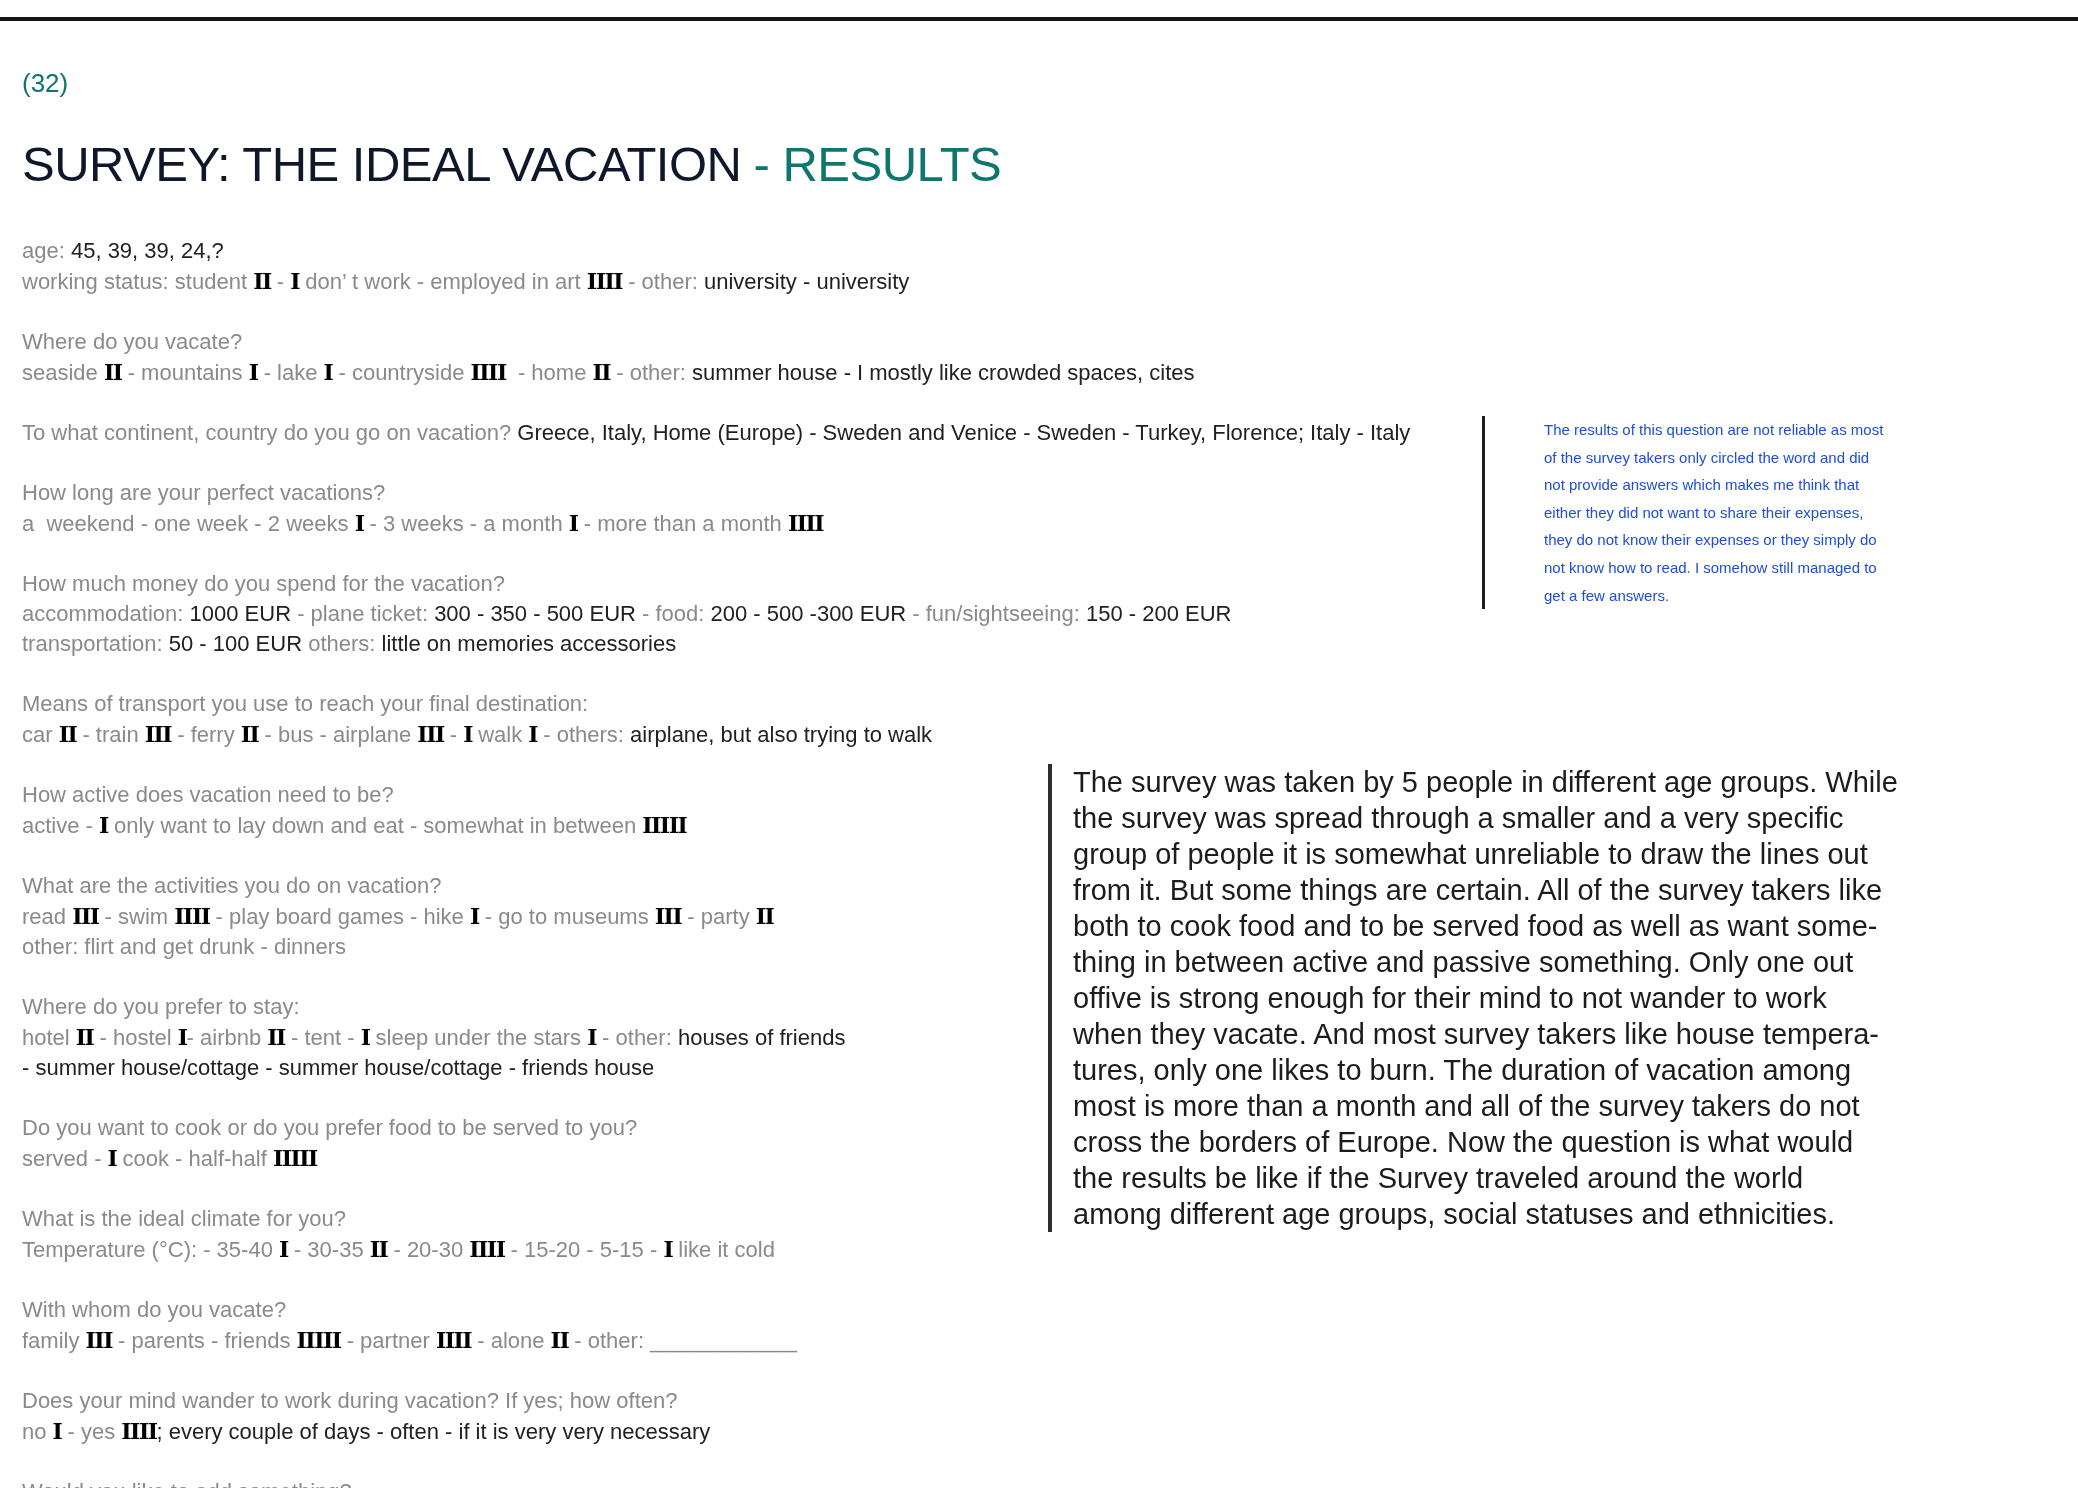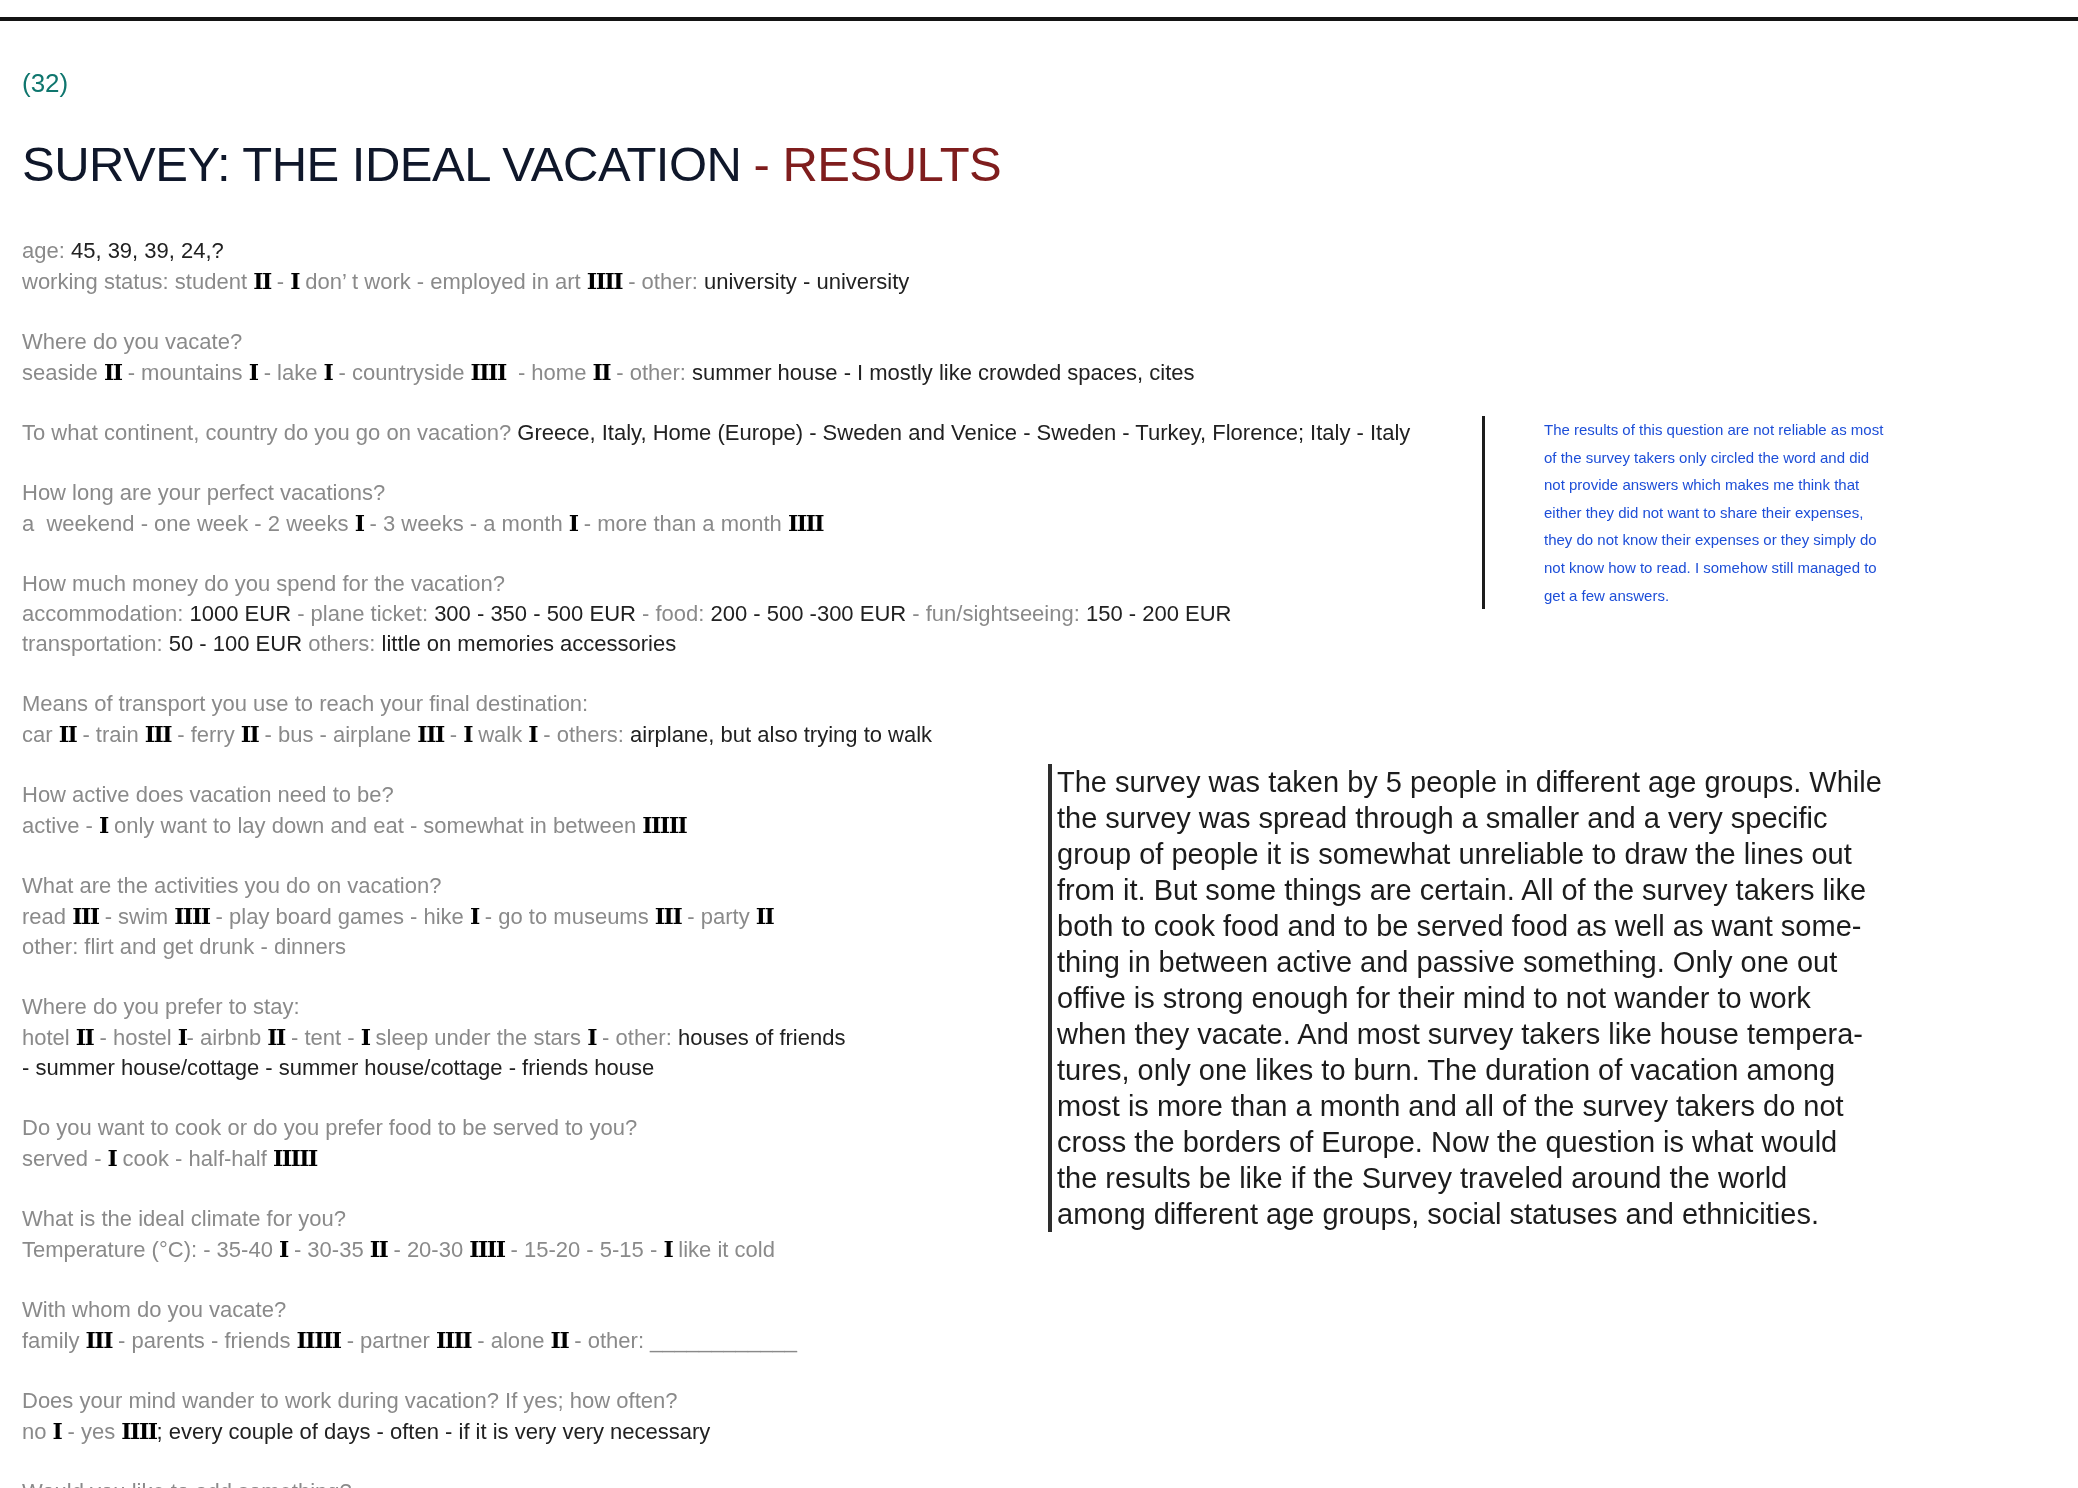--- a/index.html
+++ b/index.html
@@ -21,38 +21,38 @@
   .ref {
     color:#0f766e;
     font-size:26px; line-height:34px;
   }
   .title {
     margin:0 0 8px 0;
     font-size:49px; line-height:56px;
     font-weight:400; letter-spacing:-0.5px;
   }
   .title-gray { color:#0f172a; }
-  .title-black { color:#7f1d1d; margin-left:12px; font-weight:500; }
+  .title-black { color:#0f766e; margin-left:12px; font-weight:500; }
   .block { margin-bottom:30px; }
   .line { font-size:22px; line-height:30px; }
   .run-g { color:#8a8a8a; }
   .run-b { color:#212121; }
   .run-t {
     font-family:"DejaVu Serif", serif;
     font-weight:700; color:#000000;
     letter-spacing:-1.5px;
   }
   .note {
     position:absolute; left:1482px; top:416px; width:570px;
     border-left:3px solid #1c1c1c; padding-left:15px;
   }
   .note .pline { font-size:15px; line-height:27.6px; color:#1d4ed8; white-space:pre;margin-left:44px; }
   .summary {
     position:absolute; left:1048px; top:764px; width:920px;
-    border-left:4px solid #2e2e2e; padding-left:5px;
+    border-left:4px solid #2e2e2e; padding-left:21px;
   }
   .summary .pline { font-size:29px; line-height:36px; color:#1c1c1c; white-space:pre; }
 </style>
 </head>
 <body>
 
 <div class="page">
   <div class="top-rule"></div>
 
   <div class="left-col">

